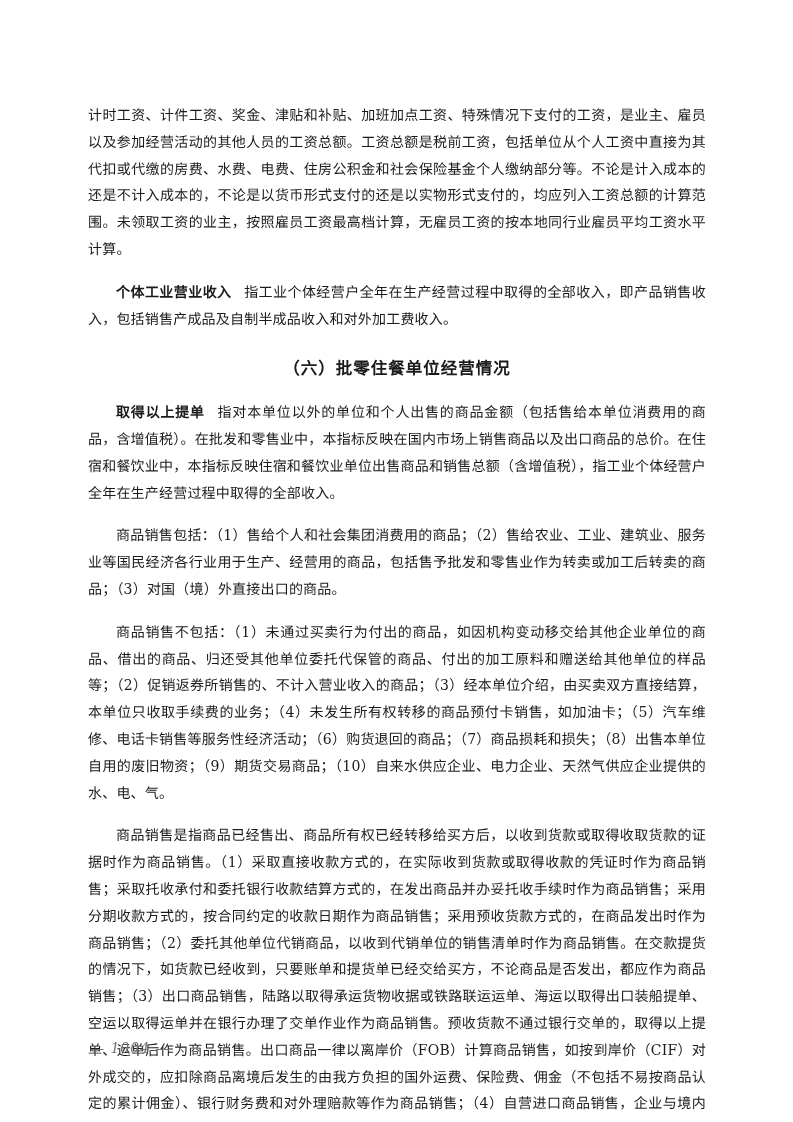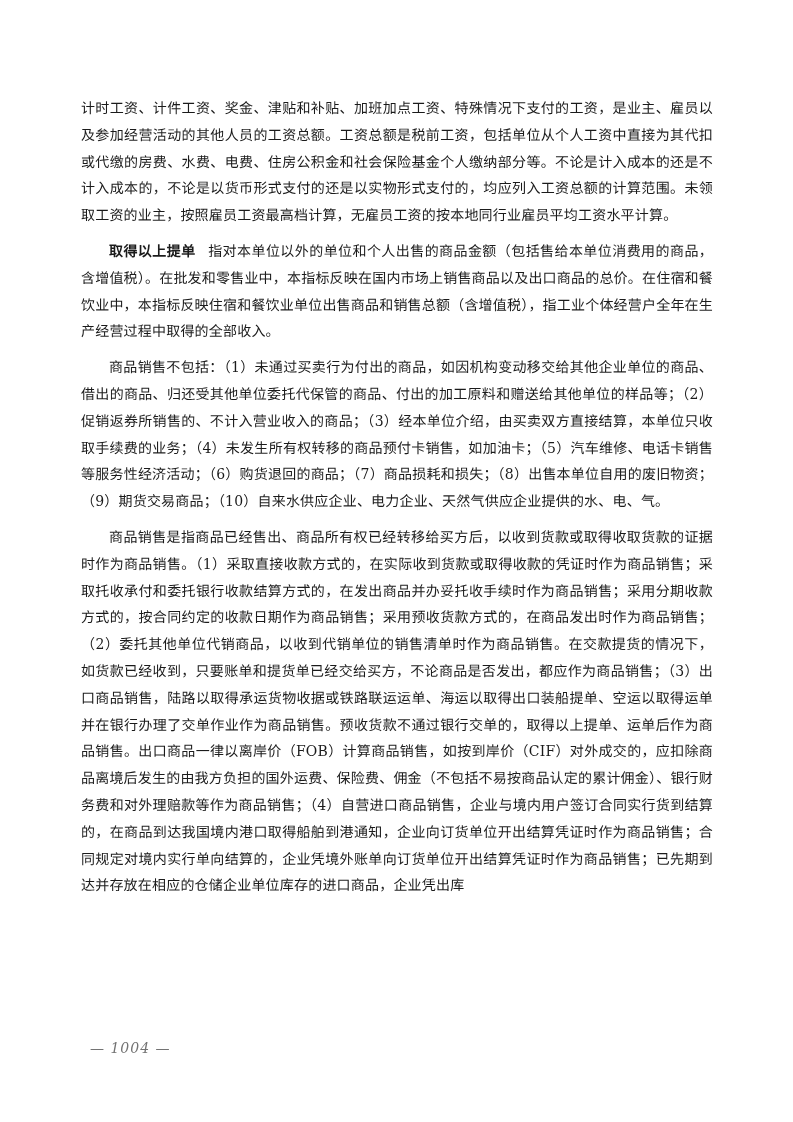--- a/index.html
+++ b/index.html
@@ -16,21 +16,21 @@
     font-family: "DejaVu Serif", "Liberation Serif", serif;
     color: #1b1b1b;
   }
   .content {
     position: absolute;
     left: 72px;
     top: 86px;
     width: 650px;
   }
   p.para {
-    margin: 9px;
+    margin: 16px;
     font-size: 14px;
     line-height: 26.8px;
     text-align: justify;
     letter-spacing: 0.2px;
   }
   p.indent {
     text-indent: 2em;
   }
   .term {
     font-weight: bold;
@@ -56,24 +56,27 @@
   }
 </style>
 </head>
 <body>
 
 <div class="page">
   <div class="content">
 
     <p class="para">计时工资、计件工资、奖金、津贴和补贴、加班加点工资、特殊情况下支付的工资，是业主、雇员以及参加经营活动的其他人员的工资总额。工资总额是税前工资，包括单位从个人工资中直接为其代扣或代缴的房费、水费、电费、住房公积金和社会保险基金个人缴纳部分等。不论是计入成本的还是不计入成本的，不论是以货币形式支付的还是以实物形式支付的，均应列入工资总额的计算范围。未领取工资的业主，按照雇员工资最高档计算，无雇员工资的按本地同行业雇员平均工资水平计算。</p>
 
+    <p class="para indent"><span class="term">个体工业营业收入</span><span>指工业个体经营户全年在生产经营过程中取得的全部收入，即产品销售收入，包括销售产成品及自制半成品收入和对外加工费收入。</span></p>
 
+    <h2 class="heading">（六）批零住餐单位经营情况</h2>
 
     <p class="para indent"><span class="term">取得以上提单</span><span>指对本单位以外的单位和个人出售的商品金额（包括售给本单位消费用的商品，含增值税）。在批发和零售业中，本指标反映在国内市场上销售商品以及出口商品的总价。在住宿和餐饮业中，本指标反映住宿和餐饮业单位出售商品和销售总额（含增值税），指工业个体经营户全年在生产经营过程中取得的全部收入。</span></p>
 
+    <p class="para indent">商品销售包括：（1）售给个人和社会集团消费用的商品；（2）售给农业、工业、建筑业、服务业等国民经济各行业用于生产、经营用的商品，包括售予批发和零售业作为转卖或加工后转卖的商品；（3）对国（境）外直接出口的商品。</p>
 
     <p class="para indent">商品销售不包括：（1）未通过买卖行为付出的商品，如因机构变动移交给其他企业单位的商品、借出的商品、归还受其他单位委托代保管的商品、付出的加工原料和赠送给其他单位的样品等；（2）促销返券所销售的、不计入营业收入的商品；（3）经本单位介绍，由买卖双方直接结算，本单位只收取手续费的业务；（4）未发生所有权转移的商品预付卡销售，如加油卡；（5）汽车维修、电话卡销售等服务性经济活动；（6）购货退回的商品；（7）商品损耗和损失；（8）出售本单位自用的废旧物资；（9）期货交易商品；（10）自来水供应企业、电力企业、天然气供应企业提供的水、电、气。</p>
 
     <p class="para indent">商品销售是指商品已经售出、商品所有权已经转移给买方后，以收到货款或取得收取货款的证据时作为商品销售。（1）采取直接收款方式的，在实际收到货款或取得收款的凭证时作为商品销售；采取托收承付和委托银行收款结算方式的，在发出商品并办妥托收手续时作为商品销售；采用分期收款方式的，按合同约定的收款日期作为商品销售；采用预收货款方式的，在商品发出时作为商品销售；（2）委托其他单位代销商品，以收到代销单位的销售清单时作为商品销售。在交款提货的情况下，如货款已经收到，只要账单和提货单已经交给买方，不论商品是否发出，都应作为商品销售；（3）出口商品销售，陆路以取得承运货物收据或铁路联运运单、海运以取得出口装船提单、空运以取得运单并在银行办理了交单作业作为商品销售。预收货款不通过银行交单的，取得以上提单、运单后作为商品销售。出口商品一律以离岸价（FOB）计算商品销售，如按到岸价（CIF）对外成交的，应扣除商品离境后发生的由我方负担的国外运费、保险费、佣金（不包括不易按商品认定的累计佣金）、银行财务费和对外理赔款等作为商品销售；（4）自营进口商品销售，企业与境内用户签订合同实行货到结算的，在商品到达我国境内港口取得船舶到港通知，企业向订货单位开出结算凭证时作为商品销售；合同规定对境内实行单向结算的，企业凭境外账单向订货单位开出结算凭证时作为商品销售；已先期到达并存放在相应的仓储企业单位库存的进口商品，企业凭出库</p>
 
   </div>
 
   <div class="footer">
     <span>— 1004 —</span>
   </div>

